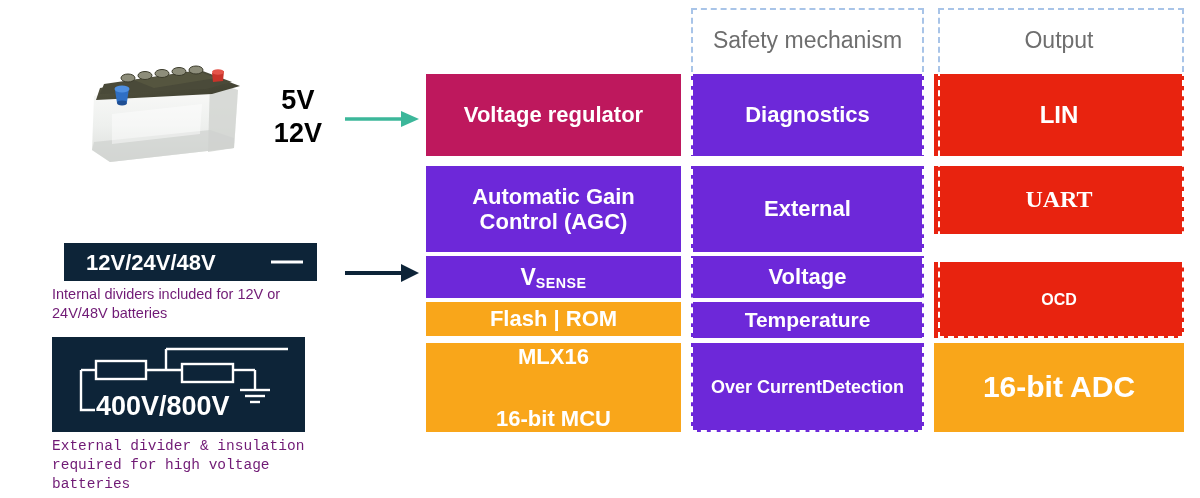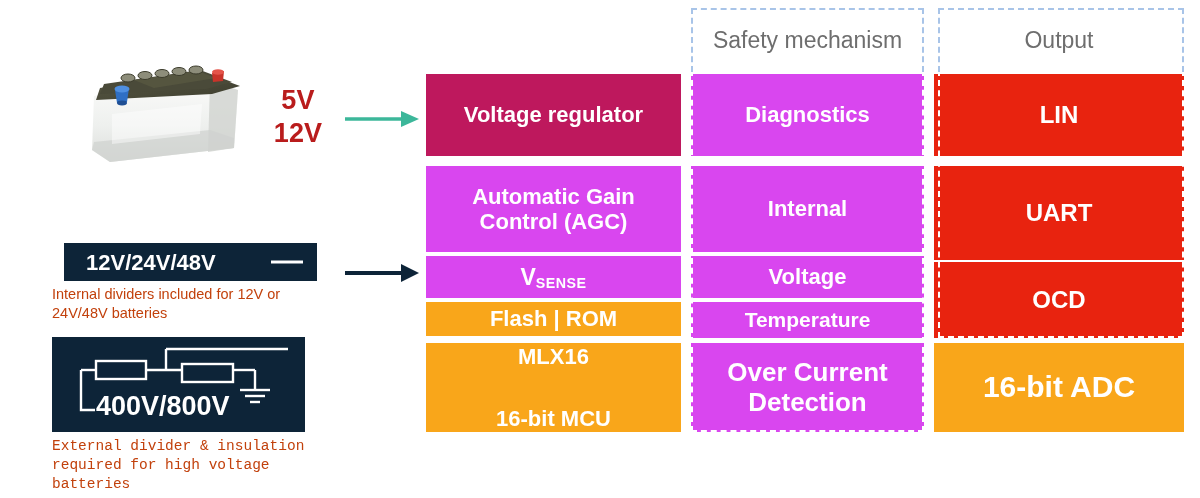--- a/index.html
+++ b/index.html
@@ -12,51 +12,51 @@
   }
   #stage{position:relative;width:1200px;height:498px;}
 
   
   .battery-wrap{position:absolute;left:82px;top:44px;width:168px;height:124px;}
   .battery-svg{display:block;width:168px;height:124px;}
 
   
   .volt-labels{
     position:absolute;left:252px;top:84px;width:92px;
-    text-align:center;color:#b91c1c;font-weight:bold;
+    text-align:center;color:#000000;font-weight:bold;
     font-size:27px;line-height:33px;letter-spacing:.2px;
   }
 
   
   .arrow{position:absolute;}
   .arrow svg{display:block;}
 
   
   .navy-box{
     position:absolute;background:#0d2438;
     box-sizing:border-box;
   }
   .navy-box .inner-label{
     position:absolute;color:#ffffff;font-weight:bold;
     white-space:nowrap;
   }
   .caption{
-    position:absolute;color:#c2410c;font-size:14.5px;
+    position:absolute;color:#701a75;font-size:14.5px;
     line-height:19px;width:270px;
   }
 
   
   .blk{
     position:absolute;box-sizing:border-box;
     display:flex;align-items:center;justify-content:center;
     text-align:center;color:#ffffff;font-weight:bold;
     line-height:1.14;
   }
   .blk.teal{background:#be185d;}
-  .blk.navy{background:#d946ef;}
+  .blk.navy{background:#6d28d9;}
   .blk.orange{background:#f9a61a;}
   .blk.red{background:#e8230f;}
 
   
   .dash-frame{
     position:absolute;box-sizing:border-box;
     border:2px dashed #a8c4e8;
     pointer-events:none;
   }
   .dash-frame.over-dark{border-color:#ffffff;}
@@ -201,47 +201,47 @@
   </div>
 
   <div class="group-head" style="left:691px;top:10px;width:233px;height:60px;">
     <span>Safety mechanism</span>
   </div>
 
   <div class="blk navy" style="left:691px;top:74px;width:233px;height:82px;font-size:22px;">
     <span>Diagnostics</span>
   </div>
   <div class="blk navy" style="left:691px;top:166px;width:233px;height:86px;font-size:22px;">
-    <span>Internal</span>
+    <span>External</span>
   </div>
   <div class="blk navy" style="left:691px;top:256px;width:233px;height:42px;font-size:22px;">
     <span>Voltage</span>
   </div>
   <div class="blk navy" style="left:691px;top:302px;width:233px;height:36px;font-size:21px;">
     <span>Temperature</span>
   </div>
-  <div class="blk navy" style="left:691px;top:343px;width:233px;height:89px;font-size:26px;flex-direction:column;">
+  <div class="blk navy" style="left:691px;top:343px;width:233px;height:89px;font-size:18px;flex-direction:row;">
     <span>Over Current</span>
     <span>Detection</span>
   </div>
 
   <div class="dash-frame over-dark" style="left:691px;top:70px;width:233px;height:362px;"></div>
   <div class="dash-frame" style="left:691px;top:8px;width:233px;height:64px;border-bottom:none;"></div>
 
   <div class="group-head" style="left:934px;top:10px;width:250px;height:60px;">
     <span>Output</span>
   </div>
 
   <div class="blk red" style="left:934px;top:74px;width:250px;height:82px;font-size:24px;">
     <span>LIN</span>
   </div>
-  <div class="blk red" style="left:934px;top:166px;width:250px;height:94px;font-size:24px;">
+  <div class="blk red" style="left:934px;top:166px;width:250px;height:68px;font-size:24px;font-family:Liberation Serif, serif;">
     <span>UART</span>
   </div>
-  <div class="blk red" style="left:934px;top:262px;width:250px;height:76px;font-size:24px;">
+  <div class="blk red" style="left:934px;top:262px;width:250px;height:76px;font-size:16px;">
     <span>OCD</span>
   </div>
   <div class="blk orange" style="left:934px;top:343px;width:250px;height:89px;font-size:30px;">
     <span>16-bit ADC</span>
   </div>
 
   <div class="dash-frame over-dark" style="left:938px;top:70px;width:246px;height:268px;"></div>
   <div class="dash-frame" style="left:938px;top:8px;width:246px;height:64px;border-bottom:none;"></div>
 
 </div>

